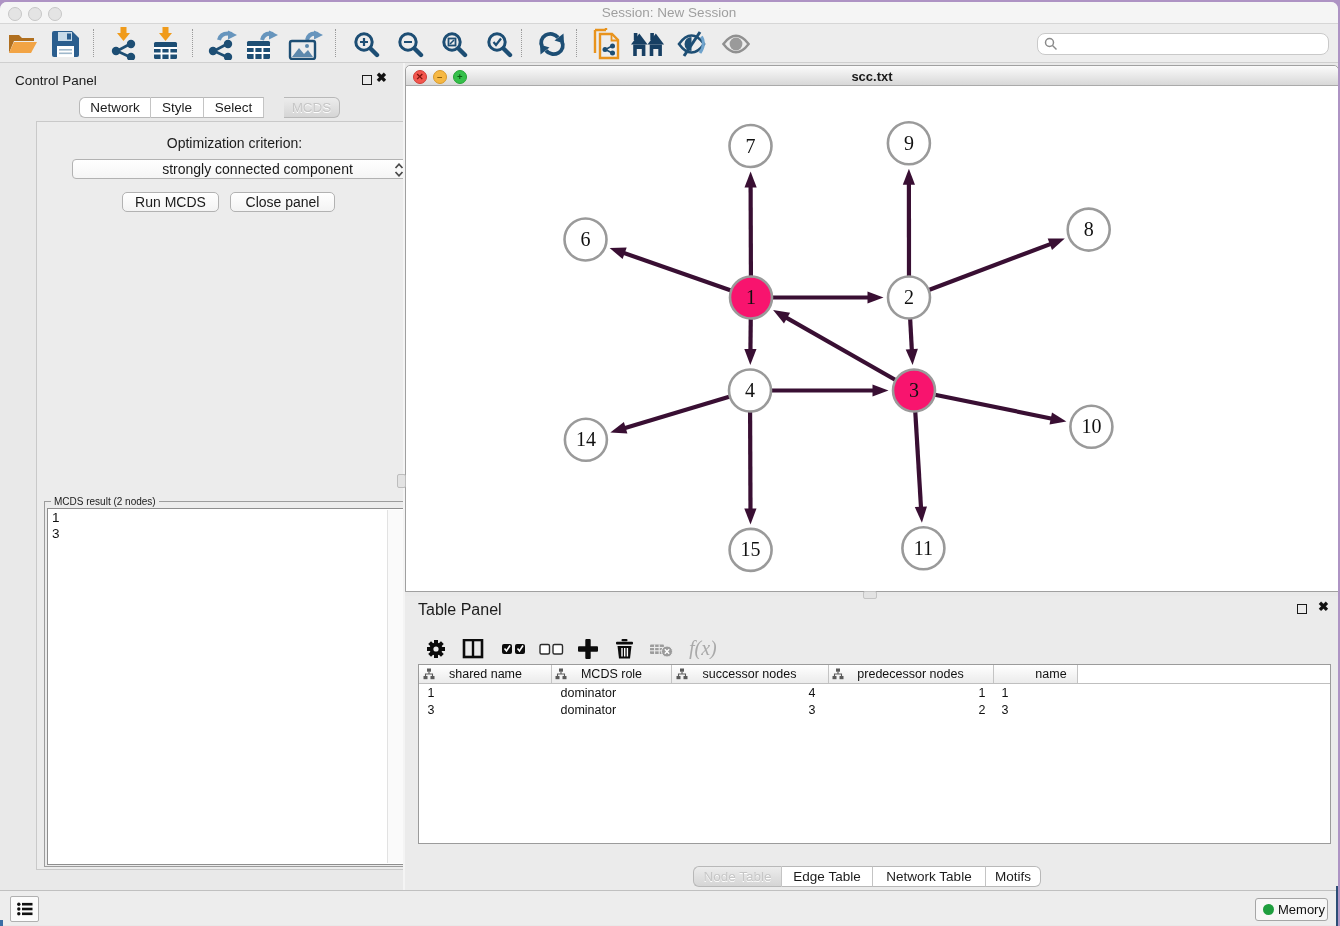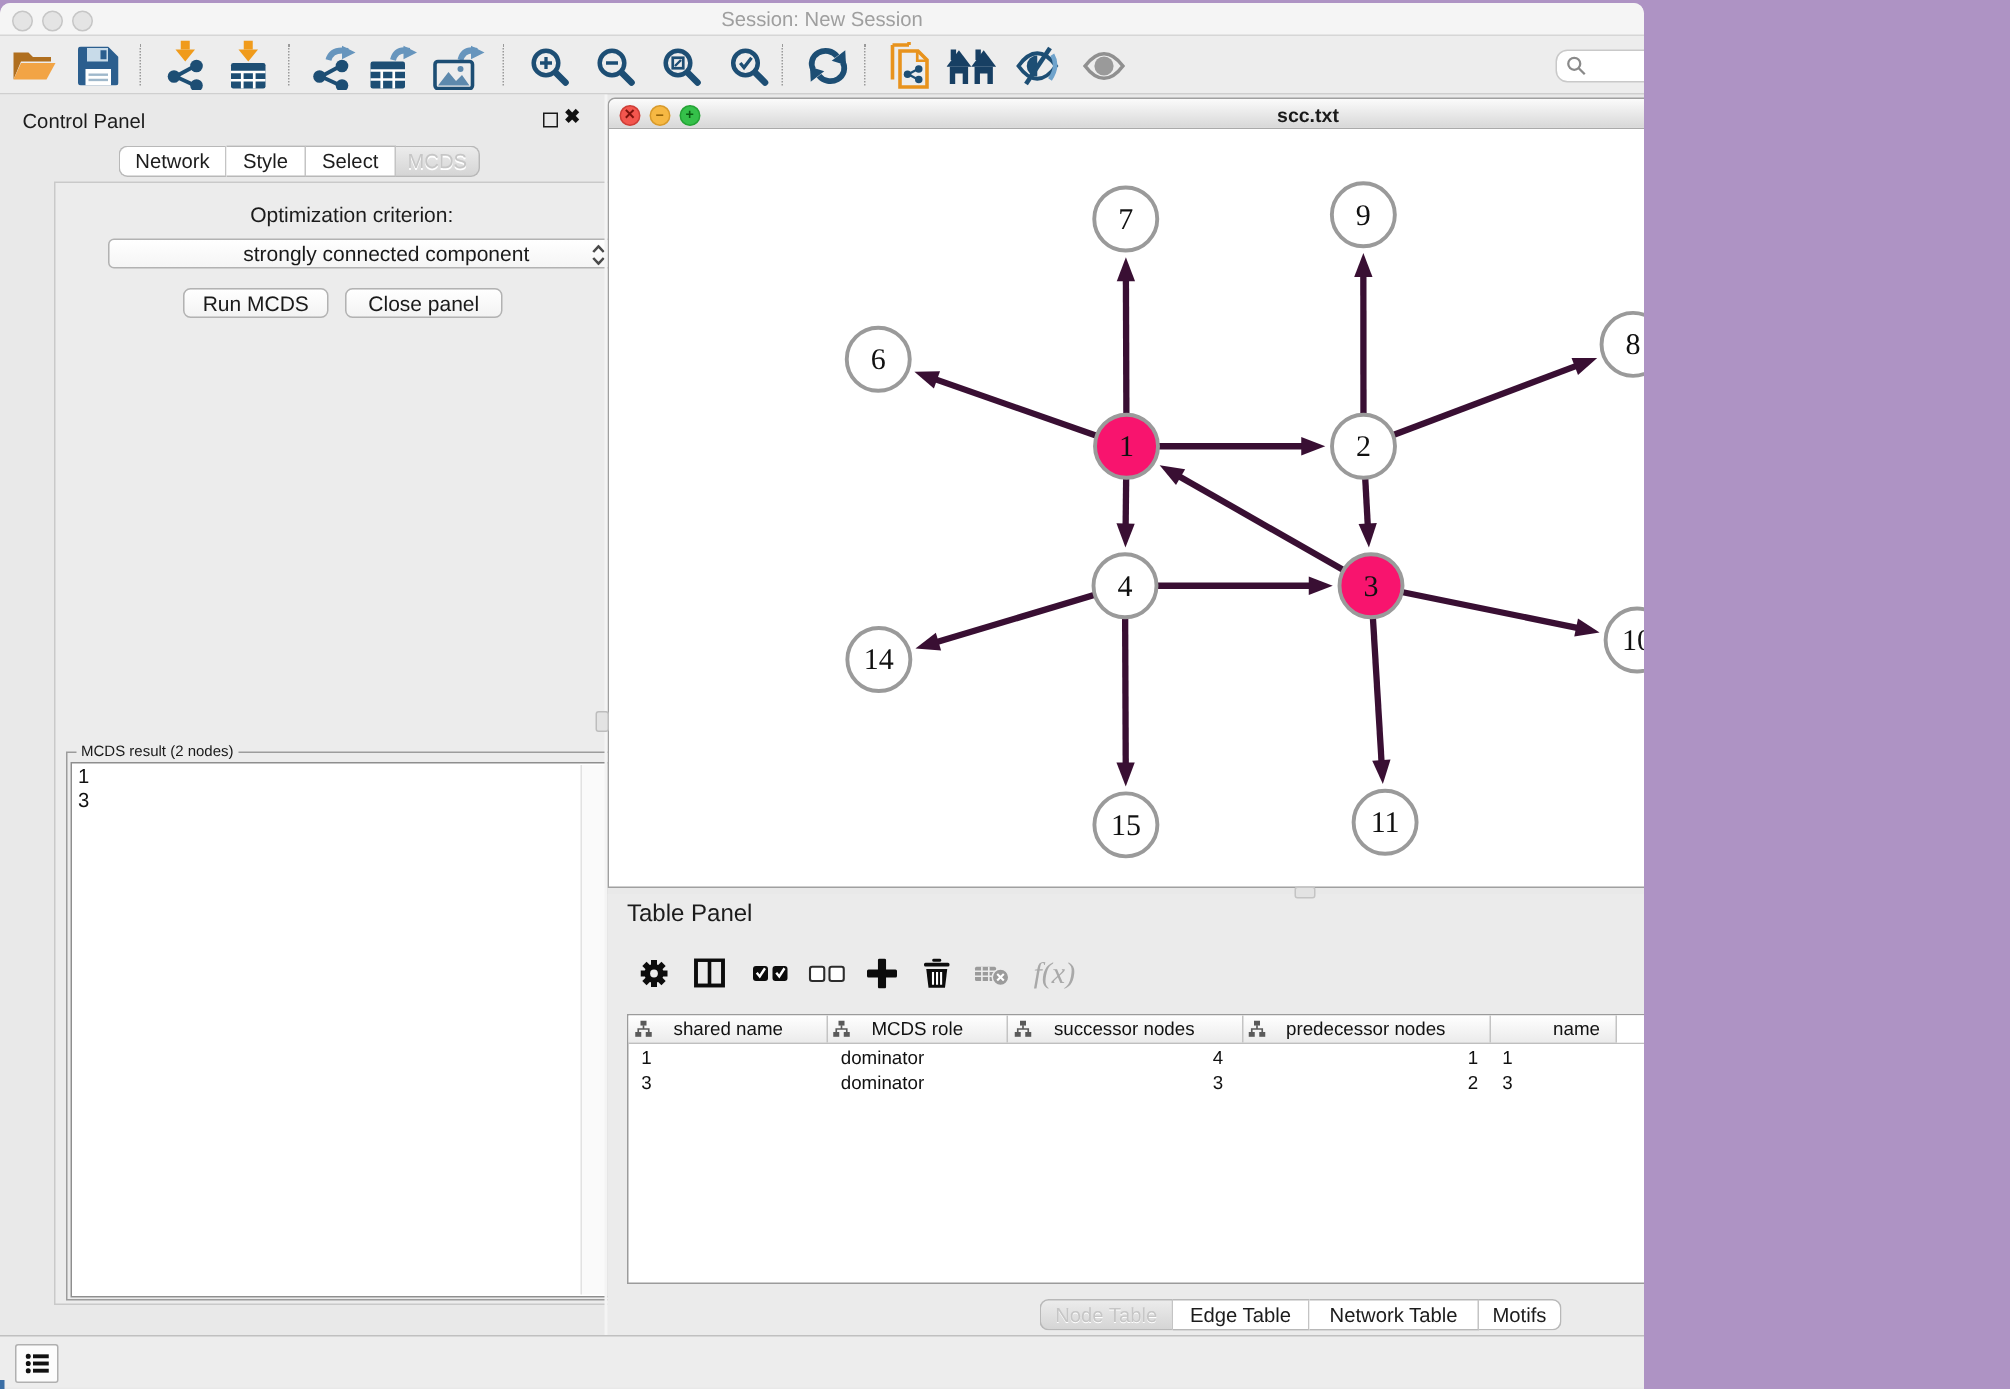--- a/index.html
+++ b/index.html
@@ -1,17 +1,17 @@
 <!DOCTYPE html>
 <html><head>
 <meta charset="utf-8">
 <style>
 html,body{margin:0;padding:0;}
 body{width:1340px;height:926px;background:#ae93c4;font-family:"Liberation Sans",sans-serif;overflow:hidden;position:relative;}
-#win{position:absolute;left:0;top:2px;width:1096px;height:924px;background:#e9e9e9;border-radius:7px 7px 0 0;overflow:hidden;}
+#win{position:absolute;left:0;top:2px;width:1338px;height:924px;background:#e9e9e9;border-radius:7px 7px 0 0;overflow:hidden;}
 .abs{position:absolute;}
 
 #titlebar{position:absolute;left:0;top:0;width:100%;height:21px;background:#f5f5f5;border-bottom:1px solid #d6d6d6;}
 .tl{position:absolute;top:5px;width:12px;height:12px;border-radius:50%;background:#e4e4e4;border:1px solid #c6c6c6;}
 #wtitle{position:absolute;top:3px;left:0;width:100%;text-align:center;color:#9f9f9f;font-size:13.5px;}
 
 #toolbar{position:absolute;left:0;top:22px;width:100%;height:38px;background:#ededed;border-bottom:1px solid #cfcfcf;}
 .sep{position:absolute;top:5px;height:28px;width:0;border-left:1px dotted #9a9a9a;}
 .ticon{position:absolute;top:0;}
 
@@ -26,21 +26,21 @@
 .tab.sel{background:linear-gradient(#ececec,#d5d5d5);color:#c6c6c6;text-shadow:0 1px 0 #ffffff;}
 #cp-box{position:absolute;left:8px;top:58px;width:375px;height:747px;background:#ececec;border:1px solid #c9c9c9;margin-left:28px;}
 
 #sccwin{position:absolute;left:405px;top:63px;width:932px;height:525px;background:#ffffff;border:1px solid #a0a0a0;border-radius:5px 5px 0 0;}
 #scc-titlebar{position:absolute;left:0;top:0;width:100%;height:19px;background:linear-gradient(#fbfbfb,#d8d8d8);border-bottom:1px solid #aaaaaa;border-radius:5px 5px 0 0;}
 .light{position:absolute;top:3.5px;width:12.5px;height:12.5px;border-radius:50%;font-size:9.5px;line-height:12px;text-align:center;font-weight:bold;}
 #scc-title{position:absolute;top:3px;left:0;width:100%;text-align:center;font-size:13px;color:#1a1a1a;font-weight:bold;}
 
 #tpanel{position:absolute;left:405px;top:594px;width:933px;height:294px;background:#ebebeb;}
 #tp-title{position:absolute;left:13px;top:5px;font-size:16px;color:#1c1c1c;}
-#ttable{position:absolute;left:12.5px;top:80px;width:911px;height:178px;background:#ffffff;border:1px solid #9b9b9b;}
+#ttable{position:absolute;left:12.5px;top:68px;width:911px;height:178px;background:#ffffff;border:1px solid #9b9b9b;}
 #thead{position:absolute;left:0;top:0;width:100%;height:18px;background:linear-gradient(#ffffff,#ebebeb);border-bottom:1px solid #bfbfbf;}
 .hsep{position:absolute;top:0;height:18px;width:0;border-left:1px solid #c4c4c4;}
 .hlabel{position:absolute;top:2px;font-size:12.5px;color:#111;transform:translateX(-50%);}
 .cell{position:absolute;font-size:12.5px;color:#111;}
 .cellr{position:absolute;font-size:12.5px;color:#111;transform:translateX(-100%);}
 
 #statusbar{position:absolute;left:0;top:888px;width:100%;height:34px;background:#ededed;border-top:1px solid #c0c0c0;}
 .hico{position:absolute;top:3px;}
 #gsvg text{font-family:"Liberation Serif",serif;font-size:20px;fill:#111;}
 #gsvg line{stroke:#390f33;stroke-width:4.2;}
@@ -204,21 +204,21 @@
     </svg>
   </div>
   <div id="cpanel">
     <div id="cp-title">Control Panel</div>
     <div class="float-ico" style="left:362px;top:12px;"></div>
     <div class="close-x" style="left:376px;top:7px;">✖</div>
     <div class="tabrow" style="left:79px;top:34px;">
       <div class="tab first" style="width:70px;">Network</div>
       <div class="tab" style="width:52px;">Style</div>
       <div class="tab" style="width:59px;">Select</div>
-      <div class="tab last sel" style="width:55px;">MCDS</div>
+      <div class="tab last sel" style="width:55px;margin-left:20px;">MCDS</div>
     </div>
     <div id="cp-box">
       <div style="position:absolute;left:10px;top:13px;width:100%;text-align:center;font-size:14px;color:#1c1c1c;">Optimization criterion:</div>
       <div style="position:absolute;left:35px;top:37px;width:309px;height:18px;background:linear-gradient(#ffffff,#f5f5f5);border:1px solid #b2b2b2;border-radius:4px;font-size:14px;color:#1a1a1a;line-height:18px;padding-left:30px;text-align:center;">strongly connected component
         <svg style="position:absolute;right:8px;top:2.5px;" width="10" height="14">
           <path d="M1.5 5 L5 1.2 L8.5 5" fill="none" stroke="#4a4a4a" stroke-width="1.7"></path>
           <path d="M1.5 9 L5 12.8 L8.5 9" fill="none" stroke="#4a4a4a" stroke-width="1.7"></path>
         </svg>
       </div>
       <div style="position:absolute;left:85px;top:70px;width:95px;height:18px;background:linear-gradient(#ffffff,#f3f3f3);border:1px solid #b2b2b2;border-radius:5px;font-size:14px;color:#1a1a1a;line-height:18px;text-align:center;">Run MCDS</div>

